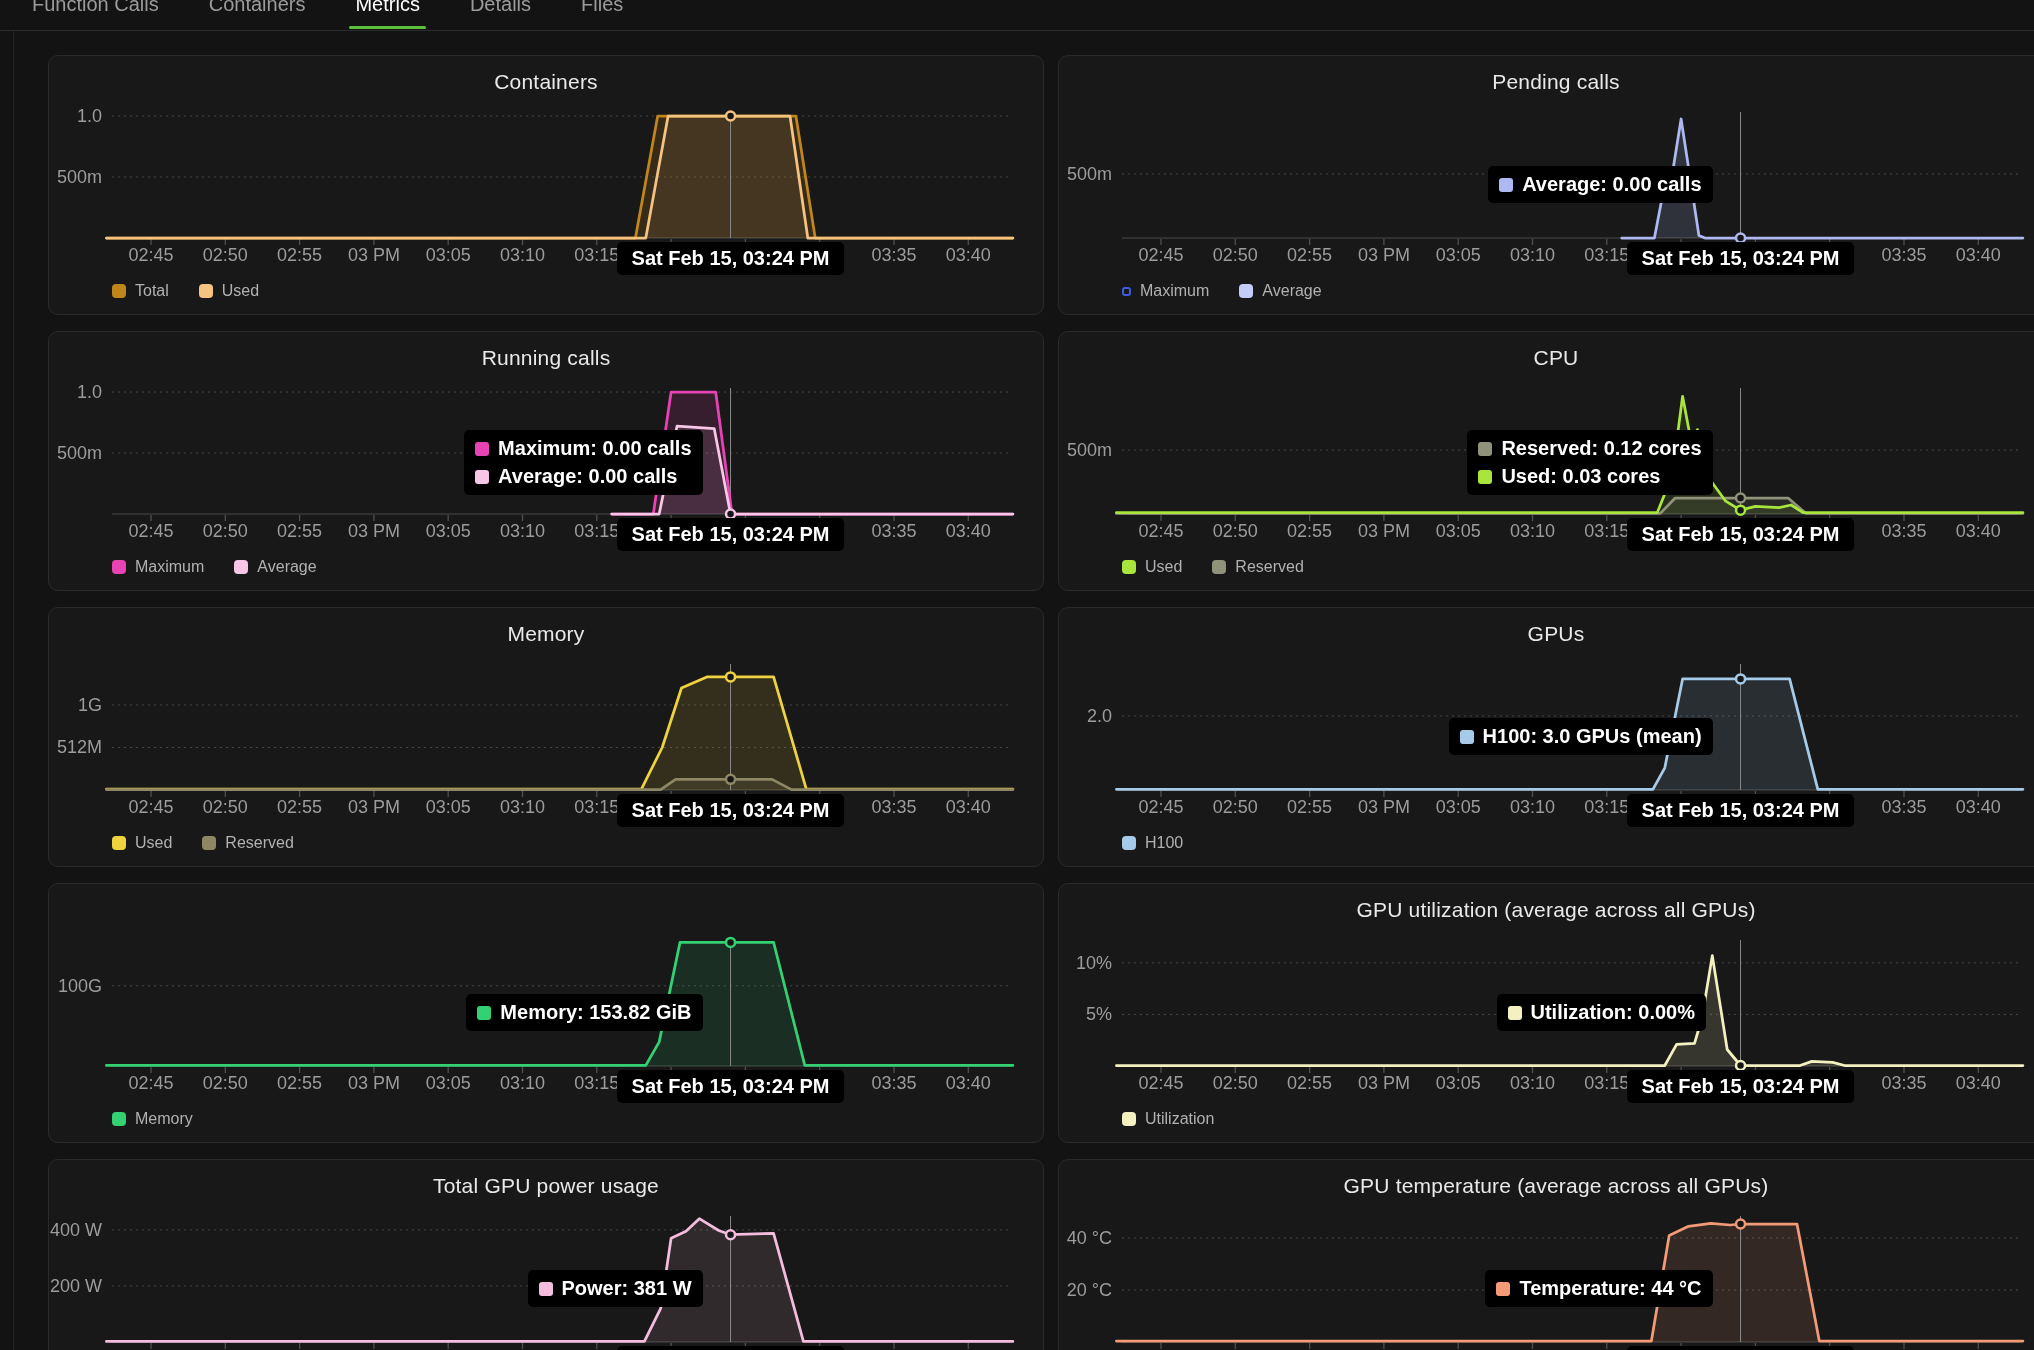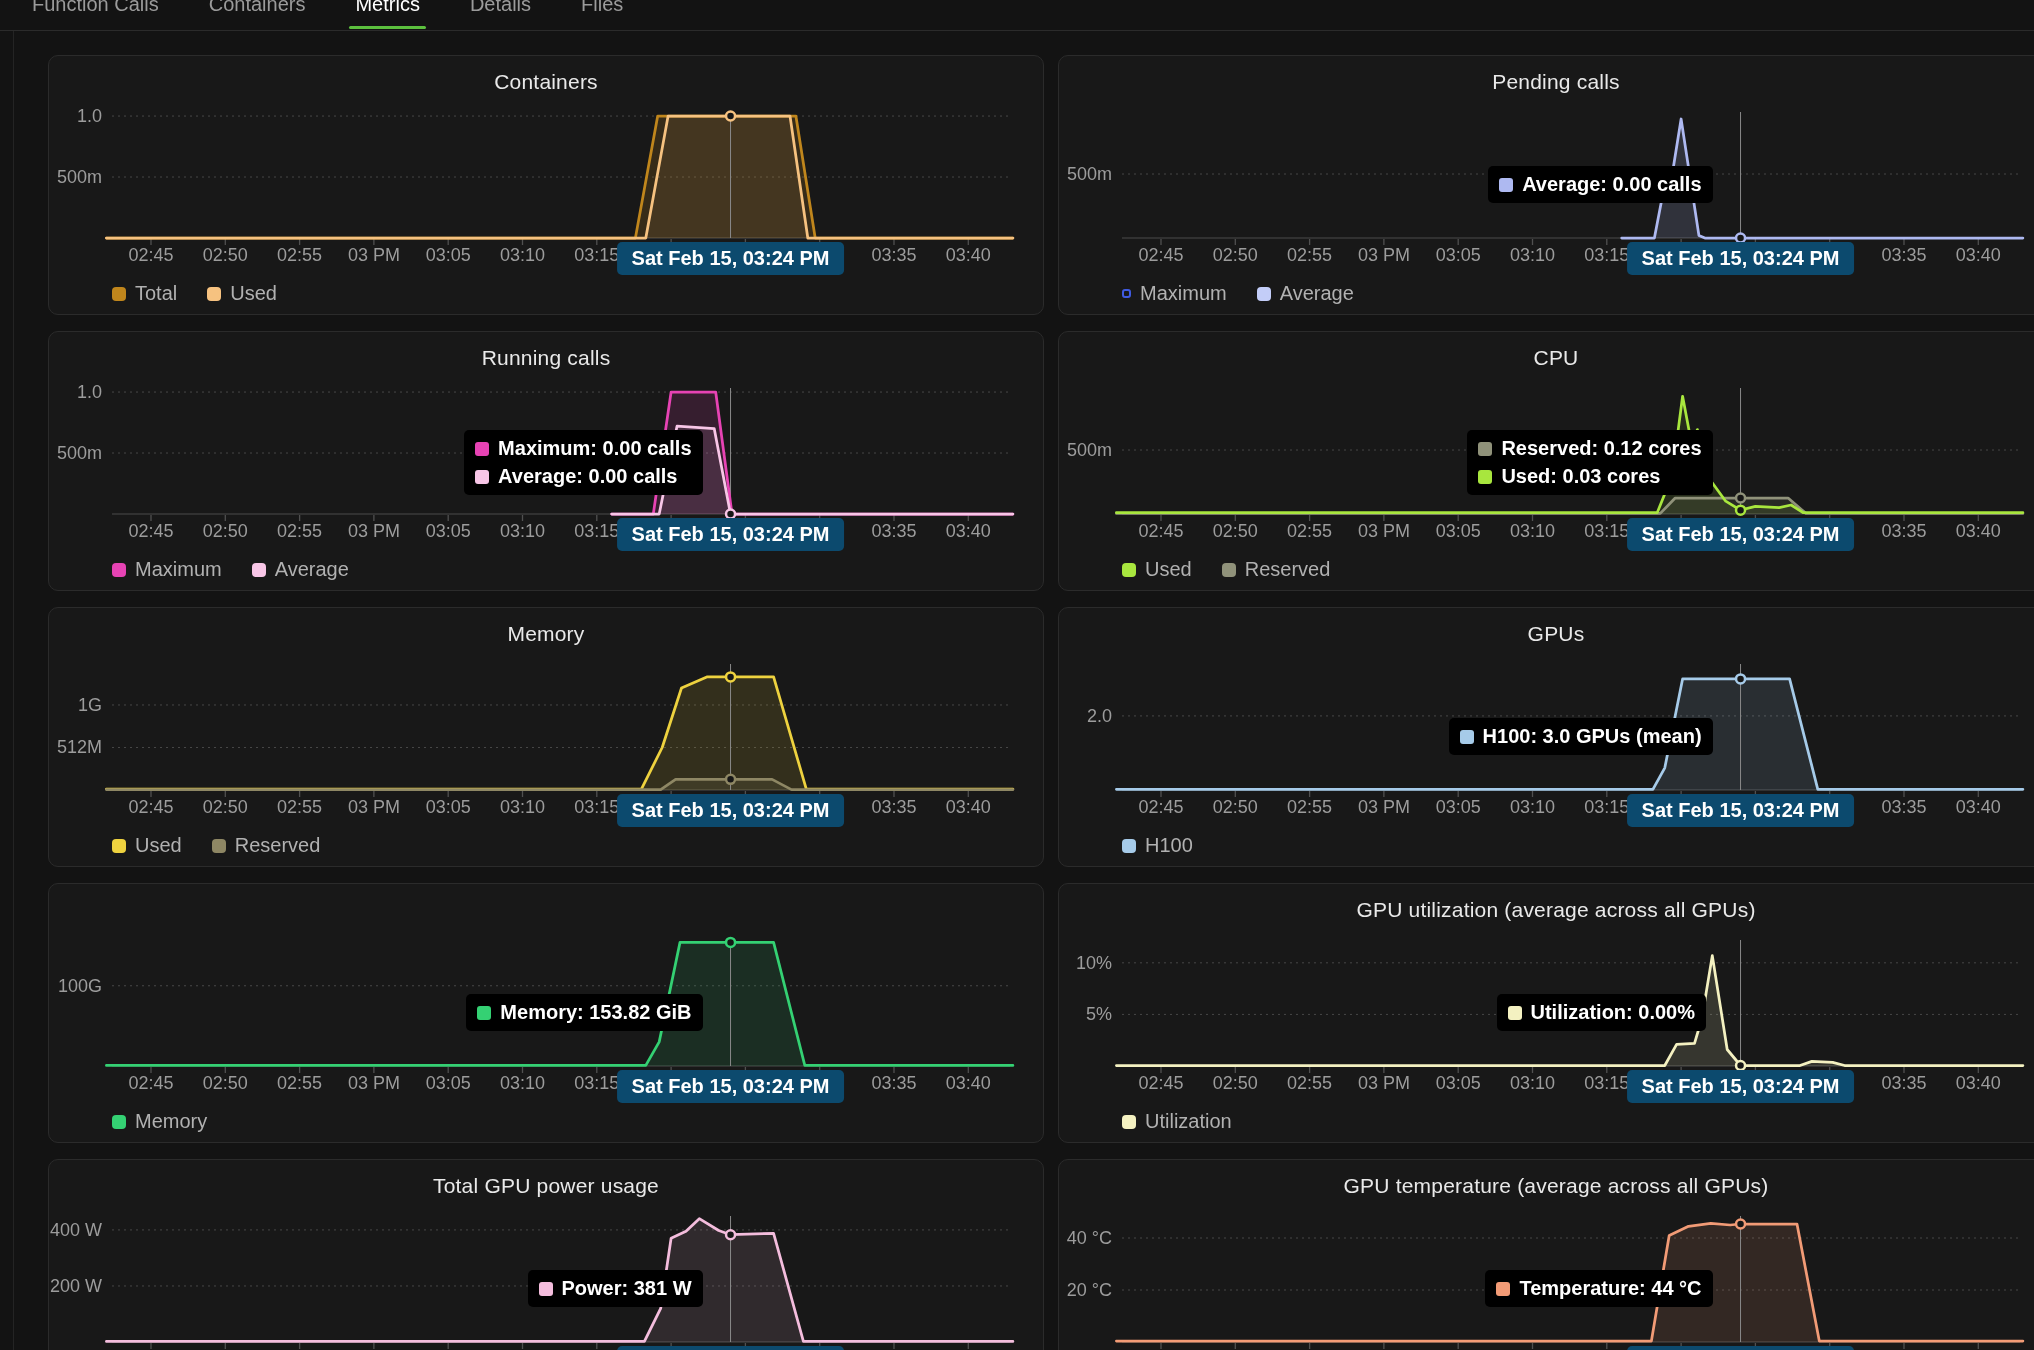--- a/index.html
+++ b/index.html
@@ -21,30 +21,30 @@
   .row { display:flex; gap:14px; margin-bottom:16px; }
 
   
   .panel { position:relative; width:996px; height:260px; flex:0 0 996px;
     background:#181818; border:1px solid #2b2b2b; border-radius:10px; }
   .panel-title { margin-top:14px; text-align:center; font-size:21px; font-weight:500;
     color:#e9e9e9; letter-spacing:.2px; }
   .panel svg { position:absolute; top:52px; left:0; overflow:visible; }
 
   .legend { position:absolute; top:226px; left:63px; display:flex; gap:30px; align-items:center; }
-  .legend-item { display:flex; align-items:center; gap:9px; font-size:20px; color:#b1b1b1; }
+  .legend-item { display:flex; align-items:center; gap:9px; font-size:16px; color:#b1b1b1; }
   .swatch { width:14px; height:14px; border-radius:4px; flex:0 0 auto; }
   .swatch.outline { width:9px; height:9px; border-radius:3px; background:transparent !important; }
 
   
   .vtt { position:absolute; background:#000; border-radius:5px; padding:7px 11px;
     display:flex; flex-direction:column; gap:5px; z-index:5; white-space:nowrap; }
   .vtt-line { display:flex; align-items:center; gap:9px; color:#fff; font-weight:700; font-size:20px; }
   .vtt .swatch { border-radius:3px; }
-  .ttt { position:absolute; background:#0c4a6e; color:#fff; font-weight:700; font-size:20px;
+  .ttt { position:absolute; background:#000000; color:#fff; font-weight:700; font-size:20px;
     padding:5px 15px; border-radius:5px; white-space:nowrap; transform:translateX(-50%); z-index:6; }
 </style>
 </head>
 <body>
 
 <header class="tabbar" id="tabbar">
     <div class="tab"><span>Function Calls</span></div>
     <div class="tab"><span>Containers</span></div>
     <div class="tab active"><span>Metrics</span><span class="underline" style="background: rgb(92, 192, 62);"></span></div>
     <div class="tab"><span>Details</span></div>

